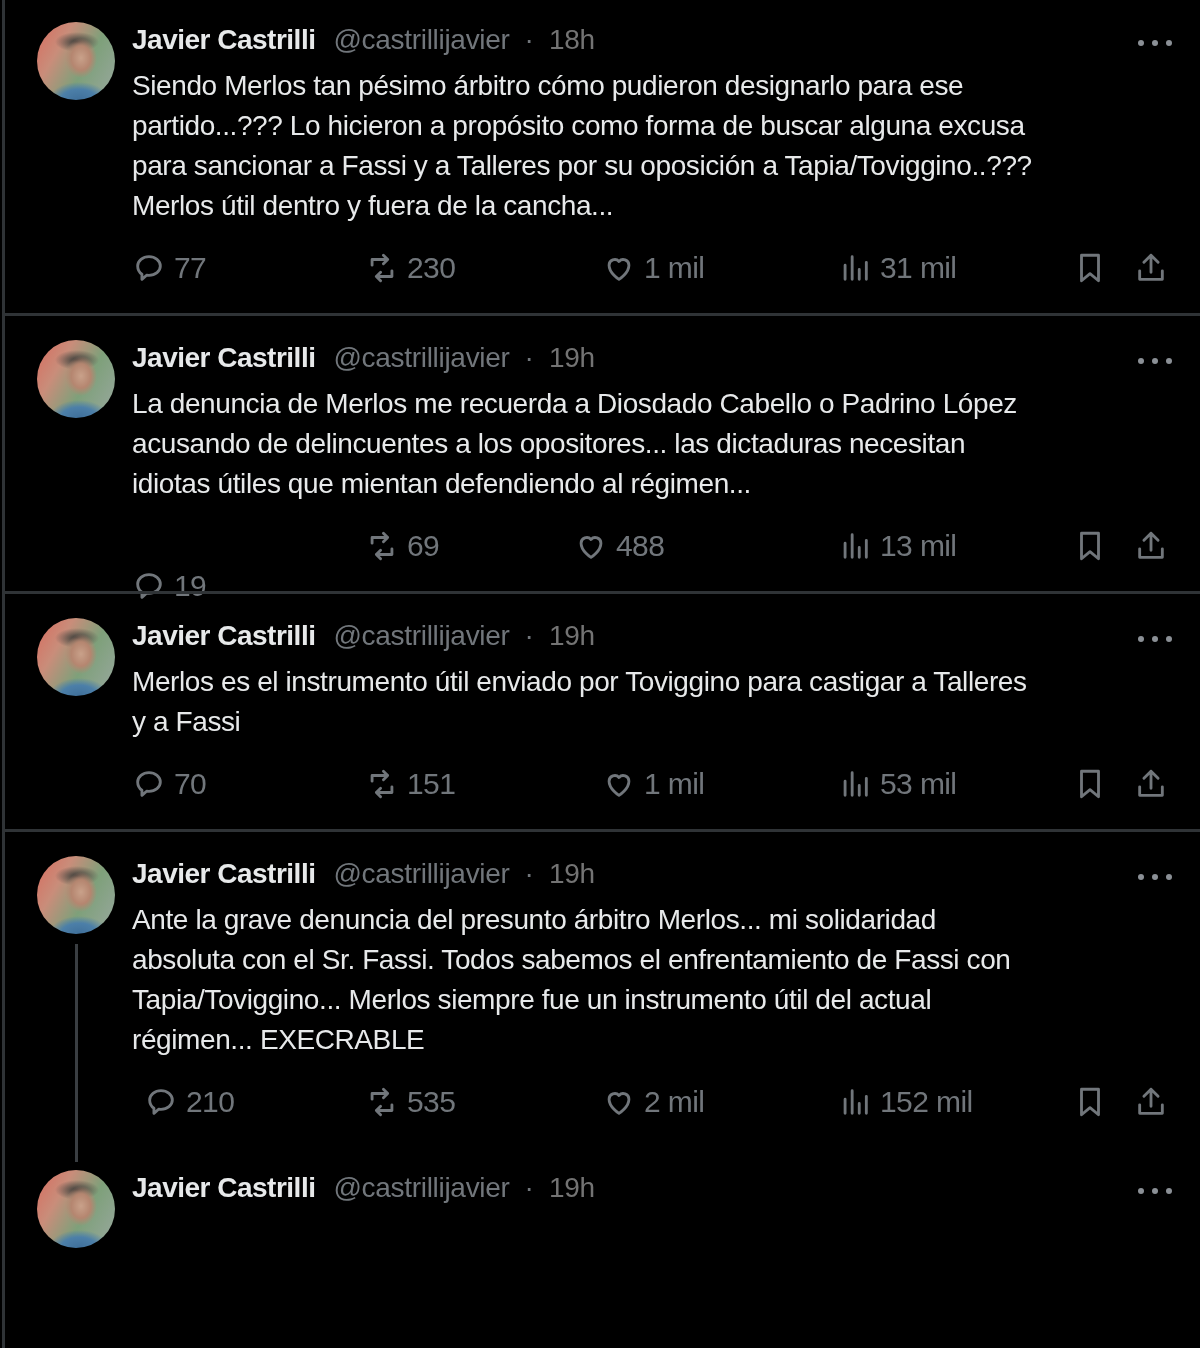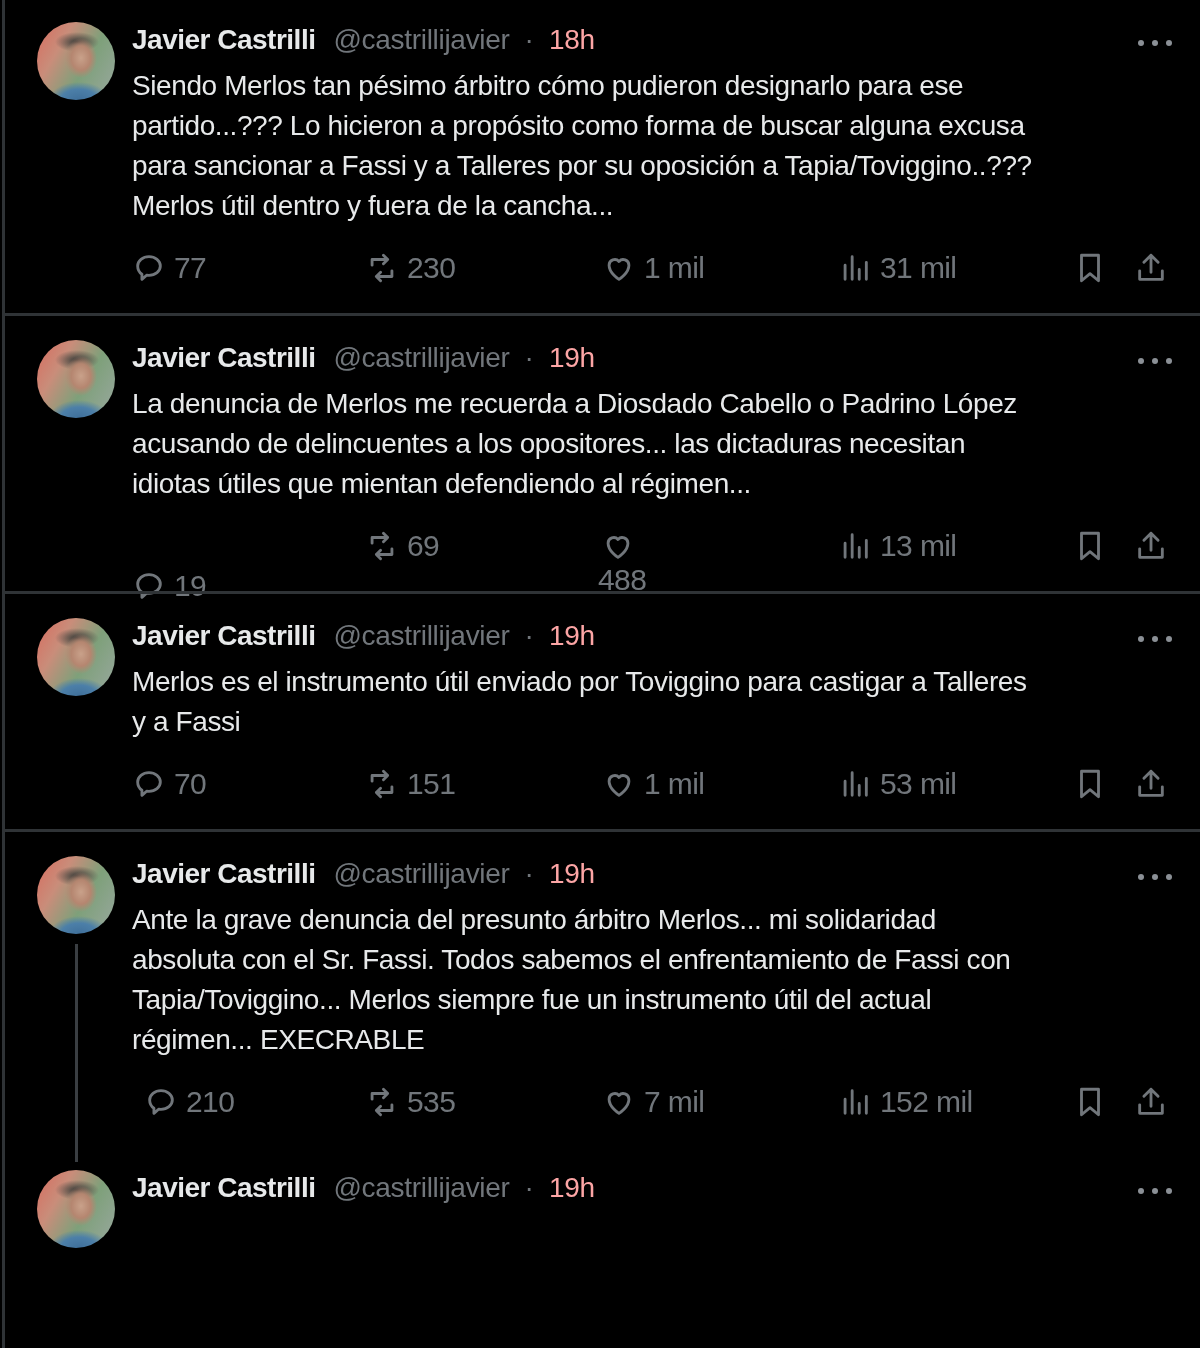--- a/index.html
+++ b/index.html
@@ -17,21 +17,21 @@
       radial-gradient(ellipse 16px 20px at 44px 36px, #c9a18a 0%, #b58670 60%, rgba(0,0,0,0) 100%),
       radial-gradient(ellipse 22px 10px at 40px 20px, #3b3a38 0%, rgba(0,0,0,0) 100%),
       radial-gradient(ellipse 30px 18px at 42px 78px, #3f6f9a 0%, #4c7fa8 60%, rgba(0,0,0,0) 100%),
       linear-gradient(120deg, #d86b5e 0%, #c98d7a 30%, #7ea07a 60%, #9aa8a0 100%);
   }
   .thread-line { position: absolute; left: 70px; width: 3px; background: #3a3e42; }
   .header { position: absolute; left: 127px; display: flex; align-items: center; white-space: nowrap; gap: 9px; }
   .name { font-weight: bold; font-size: 28px; color: #e7e9ea; letter-spacing: -0.5px; }
   .handle { font-size: 28px; color: #71767b; margin-left: 9px; letter-spacing: -0.3px; }
   .sep { font-size: 28px; color: #71767b; margin: 0 6px; }
-  .time { font-size: 28px; color: #fca5a5; letter-spacing: -0.3px; }
+  .time { font-size: 28px; color: #737373; letter-spacing: -0.3px; }
   .more { position: absolute; right: 28px; width: 34px; height: 20px; display: flex; justify-content: space-between; align-items: center; cursor: pointer; }
   .more span { width: 6px; height: 6px; border-radius: 50%; background: #8b9096; display: block; }
   .text {
     position: absolute; left: 127px; width: 1040px; font-size: 28px; line-height: 40px;
     color: #e7e9ea; letter-spacing: -0.4px; white-space: pre-line;
   }
   .actions { position: absolute; left: 127px; right: 0; height: 40px; }
   .action { position: absolute; display: flex; align-items: center; color: #71767b; font-size: 30px; cursor: pointer; letter-spacing: -0.6px; }
   .action svg { width: 34px; height: 34px; margin-right: 8px; fill: none; stroke: #71767b; stroke-width: 2; stroke-linecap: round; stroke-linejoin: round; }
   .action.icon-only svg { margin-right: 0; }
@@ -119,21 +119,21 @@
           <path d="M12 4c4.4 0 8 2.9 8 6.6s-3.6 6.6-8 6.6c-.6 0-1.2 0-1.7-.1L7 20v-3.6C5.2 15.2 4 13 4 10.6 4 6.9 7.6 4 12 4z"></path>
         </svg>
       <span>19</span>
     </div>
     <div class="action" style="left:233px;">
       <svg viewBox="0 0 24 24">
           <path d="M5 10V6h11M13 3l3 3-3 3M19 14v4H8M11 21l-3-3 3-3"></path>
         </svg>
       <span>69</span>
     </div>
-    <div class="action" style="left:466px;flex-direction:column;">
+    <div class="action" style="left:442px;">
       <svg viewBox="0 0 24 24">
           <path d="M12 20s-7-4.4-7-10a4 4 0 0 1 7-2.6A4 4 0 0 1 19 10c0 5.6-7 10-7 10z"></path>
         </svg>
       <span>488</span>
     </div>
     <div class="action" style="left:706px;">
       <svg viewBox="0 0 24 24">
           <path d="M5 20V10M10 20V4M15 20V13M20 20V8"></path>
         </svg>
       <span>13 mil</span>
@@ -234,21 +234,21 @@
     <div class="action" style="left:233px;">
       <svg viewBox="0 0 24 24">
           <path d="M5 10V6h11M13 3l3 3-3 3M19 14v4H8M11 21l-3-3 3-3"></path>
         </svg>
       <span>535</span>
     </div>
     <div class="action" style="left:470px;">
       <svg viewBox="0 0 24 24">
           <path d="M12 20s-7-4.4-7-10a4 4 0 0 1 7-2.6A4 4 0 0 1 19 10c0 5.6-7 10-7 10z"></path>
         </svg>
-      <span>7 mil</span>
+      <span>2 mil</span>
     </div>
     <div class="action" style="left:706px;">
       <svg viewBox="0 0 24 24">
           <path d="M5 20V10M10 20V4M15 20V13M20 20V8"></path>
         </svg>
       <span>152 mil</span>
     </div>
     <div class="action icon-only" style="left:941px;">
       <svg viewBox="0 0 24 24">
           <path d="M6 3h12v18l-6-5-6 5z"></path>

